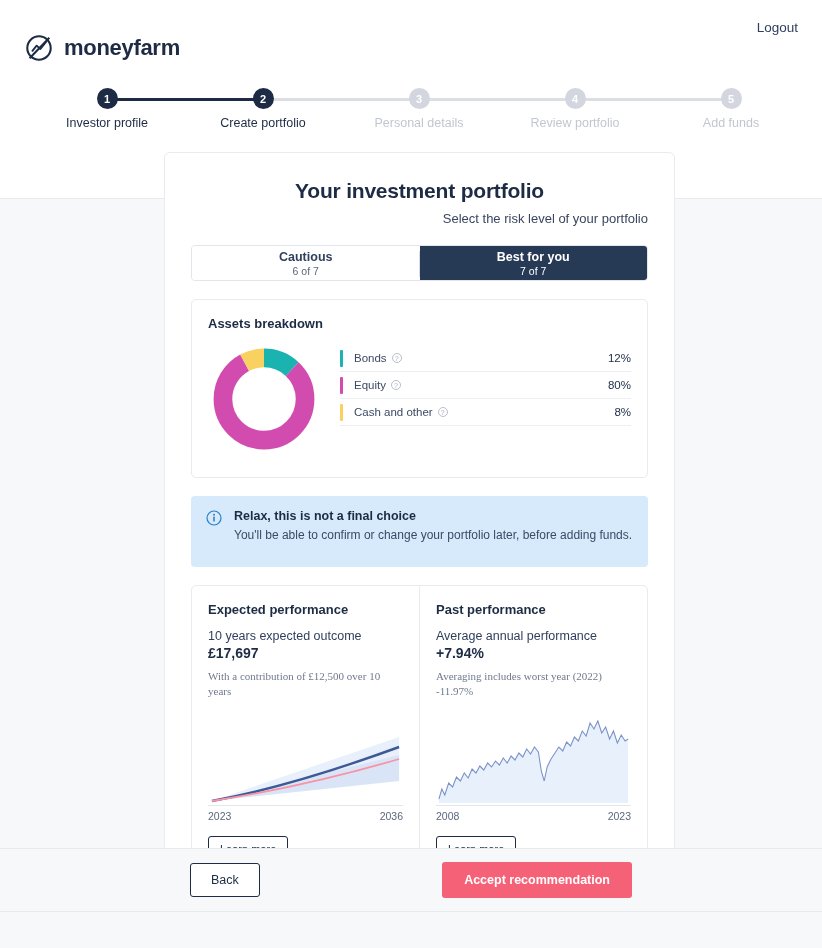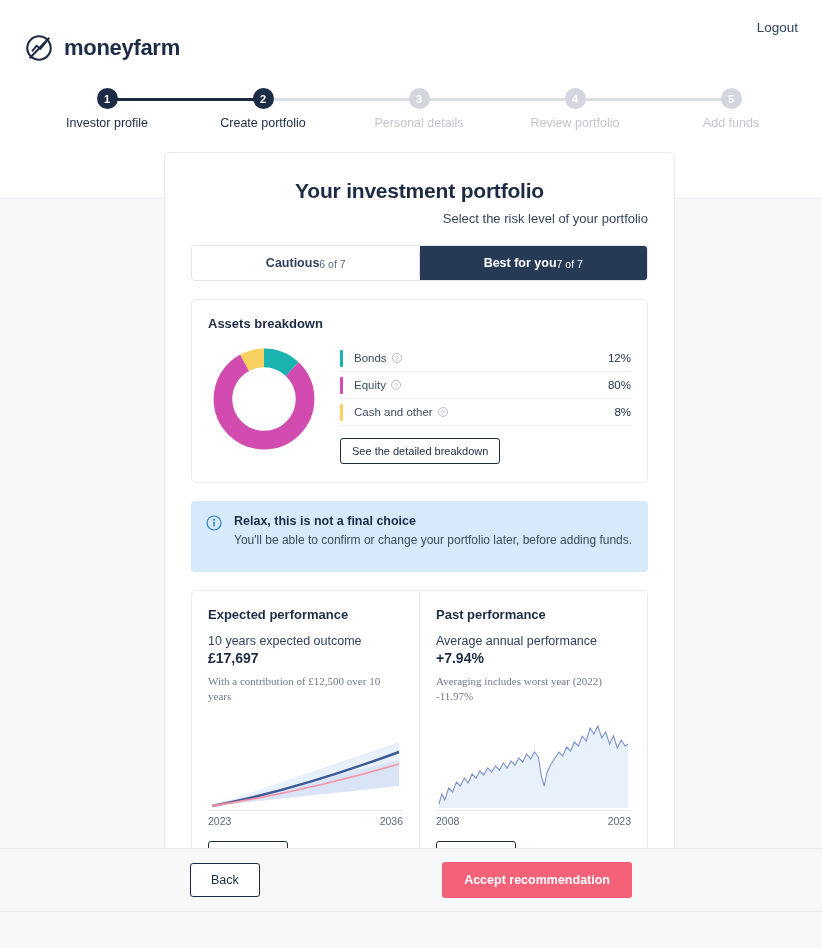--- a/index.html
+++ b/index.html
@@ -93,21 +93,21 @@
   }
 
   
   .risk-toggle {
     margin-top: 19px; height: 36px;
     display: flex;
     border: 1px solid #e2e5ea; border-radius: 4px;
     overflow: hidden;
   }
   .risk-opt {
-    flex: 1; display: flex; flex-direction: row;
+    flex: 1; display: flex; flex-direction: column;
     align-items: center; justify-content: center;
     cursor: pointer; background: #ffffff;
     position: relative;
   }
   .risk-opt:first-child::after {
     content: ""; position: absolute; right: 0; top: 5px;
     width: 1px; height: 26px; background: #d9dde4;
   }
   .risk-opt-name { font-size: 12.5px; color: #2f3f5c; font-weight: bold; }
   .risk-opt-sub { font-size: 10.5px; color: #5b687f; margin-top: 1px; }
@@ -301,21 +301,20 @@
             <span class="legend-label"><span>Equity</span><span class="info-dot">?</span></span>
             <span class="legend-val">80%</span>
           </div>
 
           <div class="legend-row">
             <span class="legend-bar" style="background:#f9d160"></span>
             <span class="legend-label"><span>Cash and other</span><span class="info-dot">?</span></span>
             <span class="legend-val">8%</span>
           </div>
 
-          <button class="btn-outline">See the detailed breakdown</button>
         </div>
       </div>
     </div>
 
     <div class="banner">
       <span class="banner-icon">
         <svg width="16" height="16" viewBox="0 0 16 16">
           <circle cx="8" cy="8" r="7" fill="none" stroke="#2a7fc1" stroke-width="1.2"></circle>
           <circle cx="8" cy="4.8" r="0.95" fill="#2a7fc1"></circle>
           <rect x="7.25" y="6.6" width="1.5" height="5" rx="0.7" fill="#2a7fc1"></rect>

